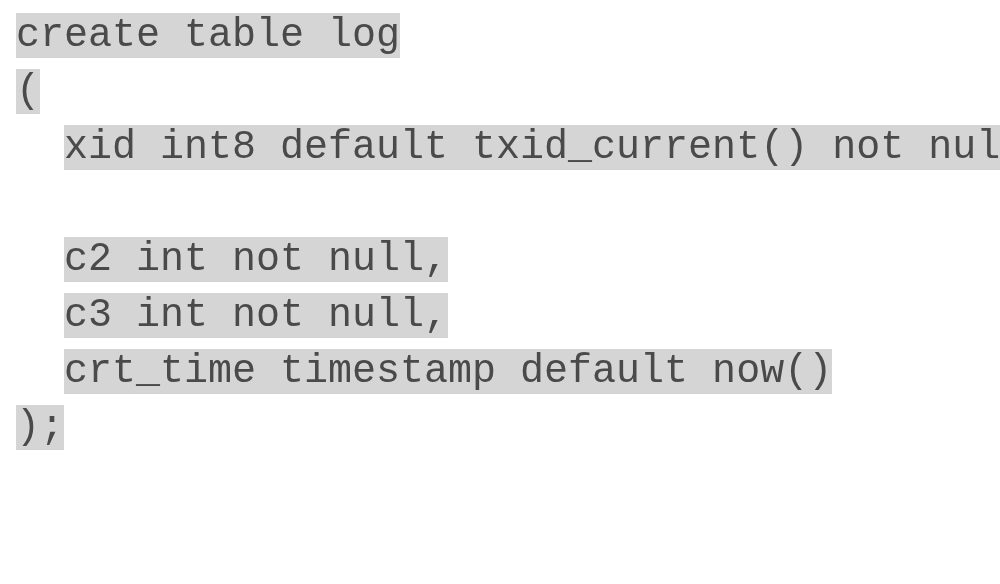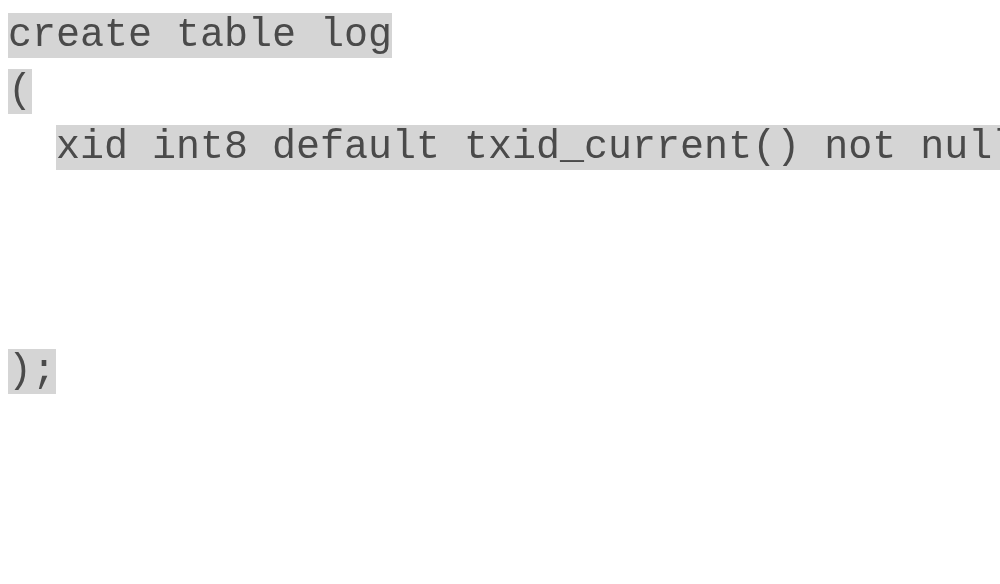--- a/index.html
+++ b/index.html
@@ -19,29 +19,31 @@
     .code-container {
       position: relative;
     }
     .line {
       display: block;
       white-space: pre;
     }
     .hl {
       background-color: #d5d5d5;
       display: inline;
+      margin-left: 8px;
     }
     .indent {
       display: inline-block;
     }
   </style>
 </head>
 <body>
 
 <div class="code-container">
   <div class="line"><span class="hl">create table log</span></div>
   <div class="line"><span class="hl">(</span></div>
   <div class="line"><span class="indent">  </span><span class="hl">xid int8 default txid_current() not null,</span></div>
   <div class="line"><span class="indent">  </span></div>
-  <div class="line"><span class="indent">  </span></div>
-  <div class="line"><span class="indent">  </span></div>
+  <div class="line"><span class="indent">  </span><span class="hl">c2 int not null,</span></div>
+  <div class="line"><span class="indent">  </span><span class="hl">c3 int not null,</span></div>
+  <div class="line"><span class="indent">  </span><span class="hl">crt_time timestamp default now()</span></div>
   <div class="line"><span class="hl">);</span></div>
 </div>
 
 </body></html>

